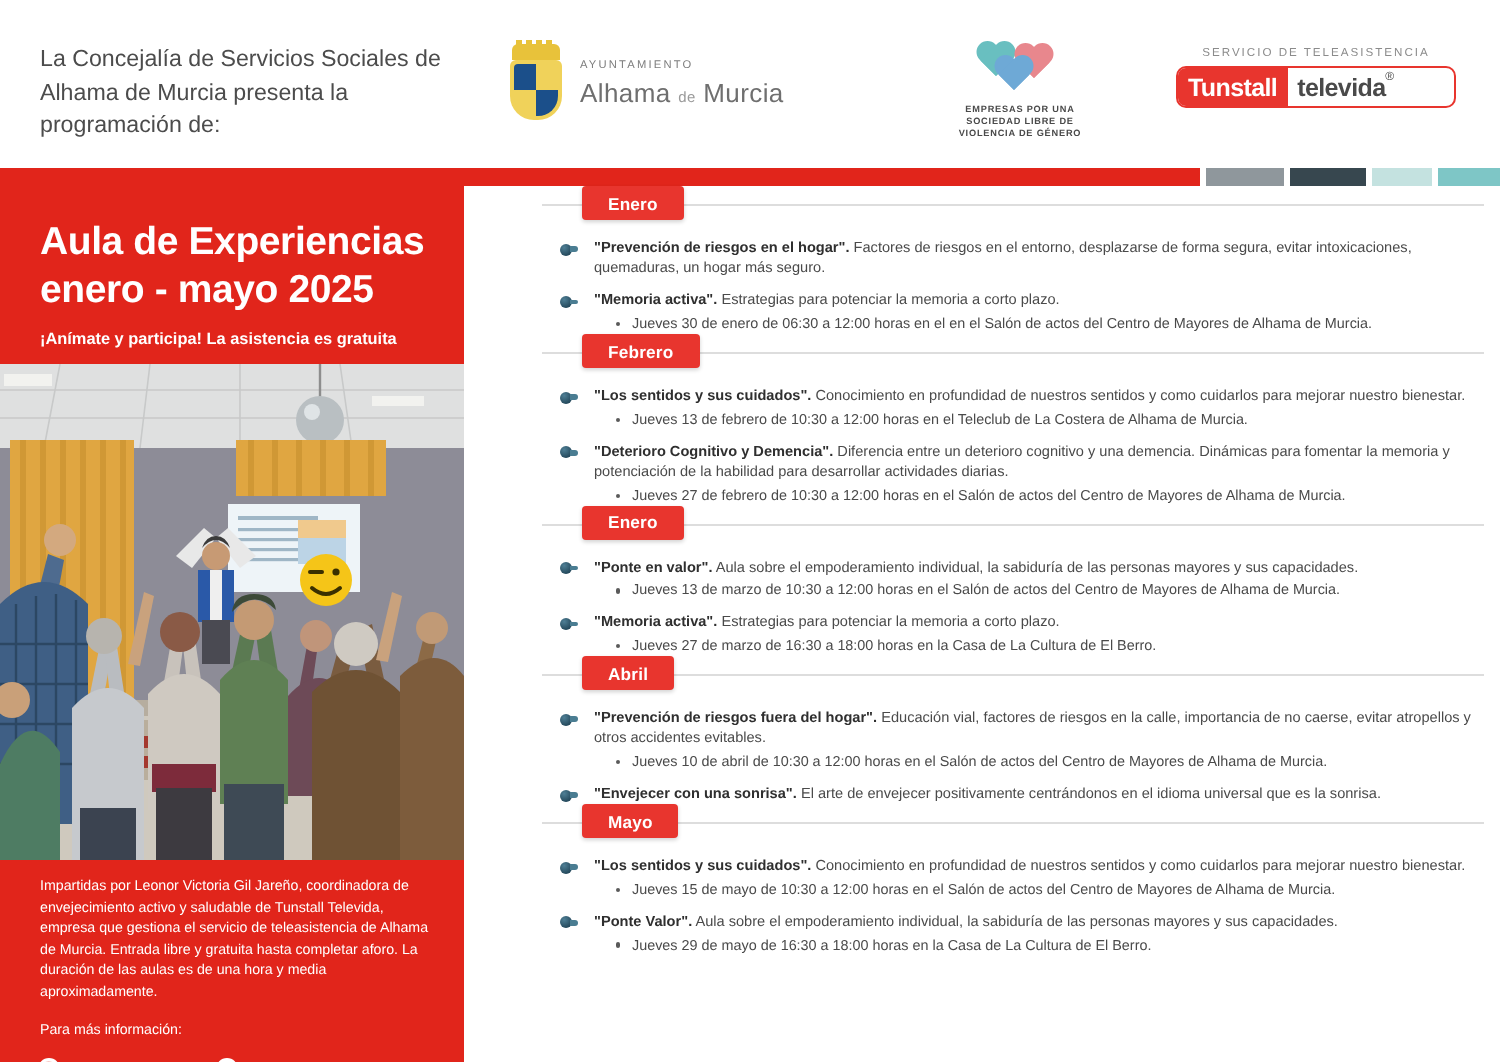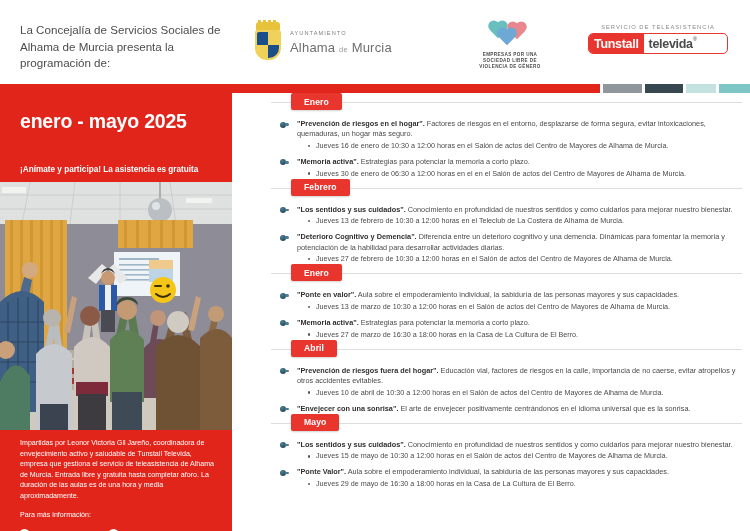--- a/index.html
+++ b/index.html
@@ -173,20 +173,21 @@
       <span style="width: 3px; background: rgb(255, 255, 255);"></span>
       <span style="width: 38px; background: rgb(55, 71, 79);"></span>
       <span style="width: 3px; background: rgb(255, 255, 255);"></span>
       <span style="width: 30px; background: rgb(196, 226, 224);"></span>
       <span style="width: 3px; background: rgb(255, 255, 255);"></span>
       <span style="width: 31px; background: rgb(126, 198, 198);"></span>
     </div>
 
   <div class="left-col">
     <div class="left-title">
+      <div>Aula de Experiencias</div>
       <div>enero - mayo 2025</div>
     </div>
     <div class="left-sub">¡Anímate y participa! La asistencia es gratuita</div>
 
     <div class="photo">
       <svg viewBox="0 0 232 248" preserveAspectRatio="none" aria-hidden="true">
 
         <rect x="0" y="0" width="232" height="42" fill="#dfe0e0"></rect>
         <g stroke="#c8c9c9" stroke-width="0.8">
           <line x1="0" y1="13" x2="232" y2="13"></line>
@@ -333,21 +334,20 @@
         <div class="month-head">
           <div class="month-rule"></div>
           <div class="month-badge">Enero</div>
         </div>
         <div class="item">
           <span class="bullet">
             <span class="dot"></span>
             <span class="tail"></span>
           </span>
           <p><span class="t">"Prevención de riesgos en el hogar".</span><span> Factores de riesgos en el entorno, desplazarse de forma segura, evitar intoxicaciones, quemaduras, un hogar más seguro.</span></p>
-          <div class="sub">Jueves 16 de enero de 10:30 a 12:00 horas en el Salón de actos del Centro de Mayores de Alhama de Murcia.</div>
         </div>
         <div class="item">
           <span class="bullet">
             <span class="dot"></span>
             <span class="tail"></span>
           </span>
           <p><span class="t">"Memoria activa".</span><span> Estrategias para potenciar la memoria a corto plazo.</span></p>
           <div class="sub">Jueves 30 de enero de 06:30 a 12:00 horas en el en el Salón de actos del Centro de Mayores de Alhama de Murcia.</div>
         </div>
       </div>

